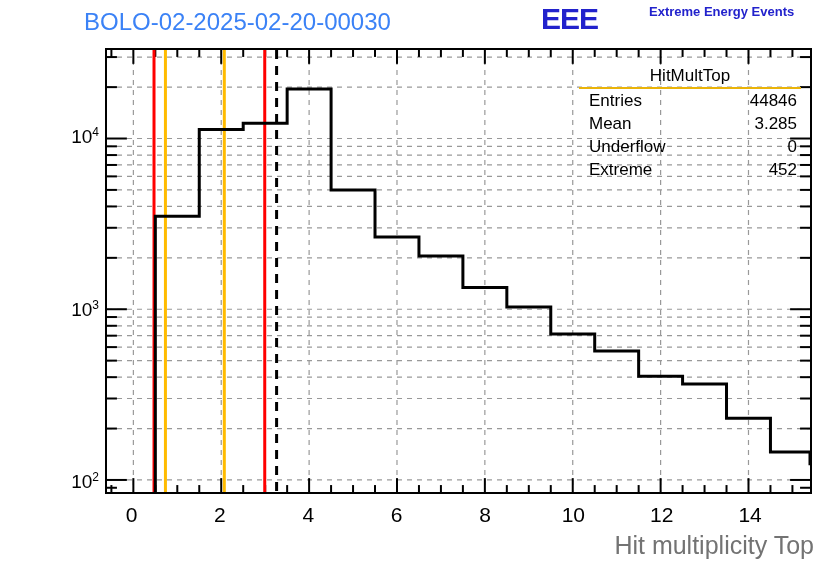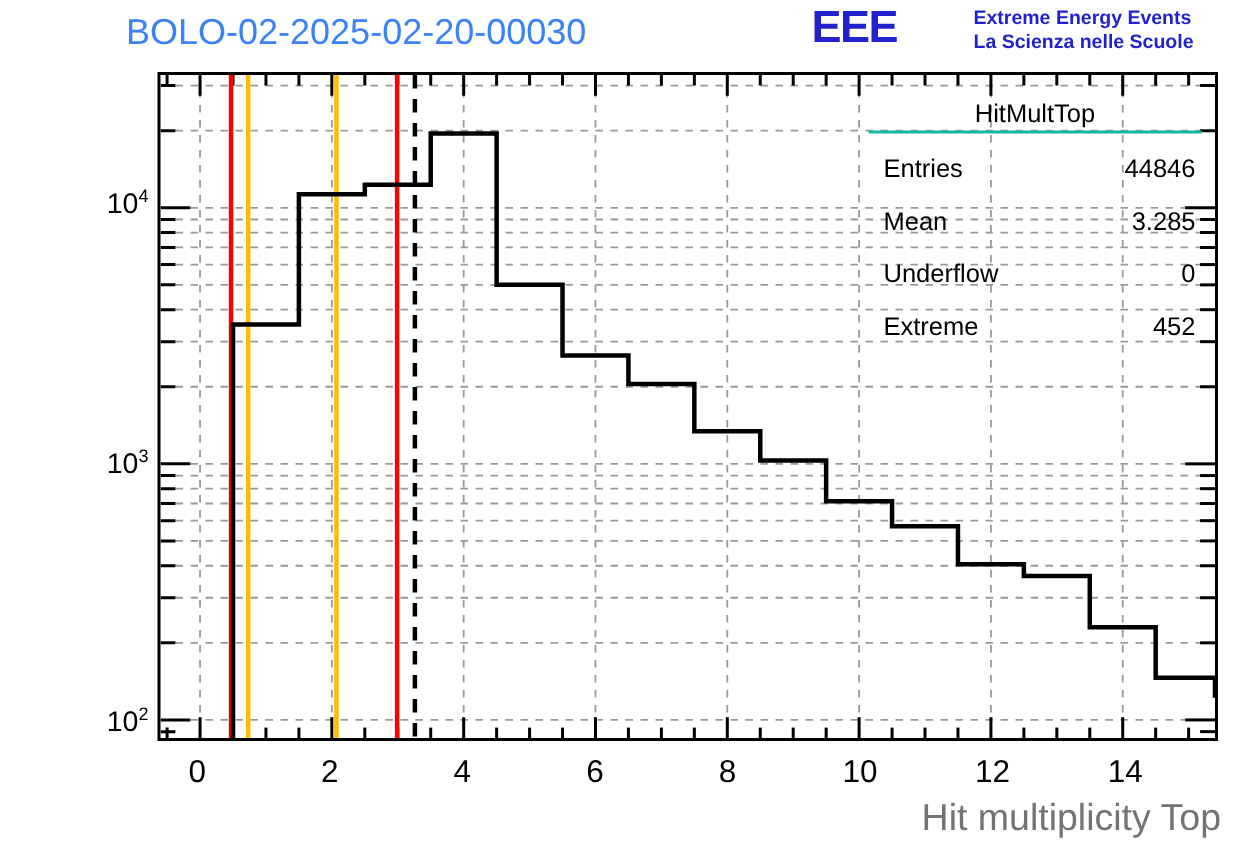--- a/index.html
+++ b/index.html
@@ -114,43 +114,42 @@
     position: absolute;
     left: 579px;
     top: 66px;
     width: 222px;
     font-size: 17px;
     color: #000000;
   }
   #stats-title {
     text-align: center;
     padding-bottom: 1px;
-    border-bottom: 2px solid #14b8a6;
+    border-bottom: 2px solid #eab308;
     font-size: 17px;
   }
   .stats-row {
     display: flex;
     justify-content: space-between;
-    padding: 12px 4px 0 10px;
+    padding: 0 4px 0 10px;
     line-height: 23px;
   }
   .stats-row .sk { text-align: left; }
   .stats-row .sv { text-align: right; }
 </style>
 </head>
 <body>
 
 <div id="root">
 
   <div id="plot-title">BOLO-02-2025-02-20-00030</div>
 
   <div id="eee-logo">
     <div id="eee-logo-mark">EEE</div>
     <div class="eee-logo-line" id="eee-logo-line1">Extreme Energy Events</div>
-    <div class="eee-logo-line" id="eee-logo-line2">La Scienza nelle Scuole</div>
   </div>
 
   <div id="frame">
     <svg id="grid-layer" viewBox="0 0 707 446" preserveAspectRatio="none">
         <line x1="26.5125" y1="0" x2="26.5125" y2="446" stroke="#999999" stroke-width="1.2" stroke-dasharray="5,5" vector-effect="non-scaling-stroke"></line>
         <line x1="114.8875" y1="0" x2="114.8875" y2="446" stroke="#999999" stroke-width="1.2" stroke-dasharray="5,5" vector-effect="non-scaling-stroke"></line>
         <line x1="203.2625" y1="0" x2="203.2625" y2="446" stroke="#999999" stroke-width="1.2" stroke-dasharray="5,5" vector-effect="non-scaling-stroke"></line>
         <line x1="291.6375" y1="0" x2="291.6375" y2="446" stroke="#999999" stroke-width="1.2" stroke-dasharray="5,5" vector-effect="non-scaling-stroke"></line>
         <line x1="380.0125" y1="0" x2="380.0125" y2="446" stroke="#999999" stroke-width="1.2" stroke-dasharray="5,5" vector-effect="non-scaling-stroke"></line>
         <line x1="468.3875" y1="0" x2="468.3875" y2="446" stroke="#999999" stroke-width="1.2" stroke-dasharray="5,5" vector-effect="non-scaling-stroke"></line>

